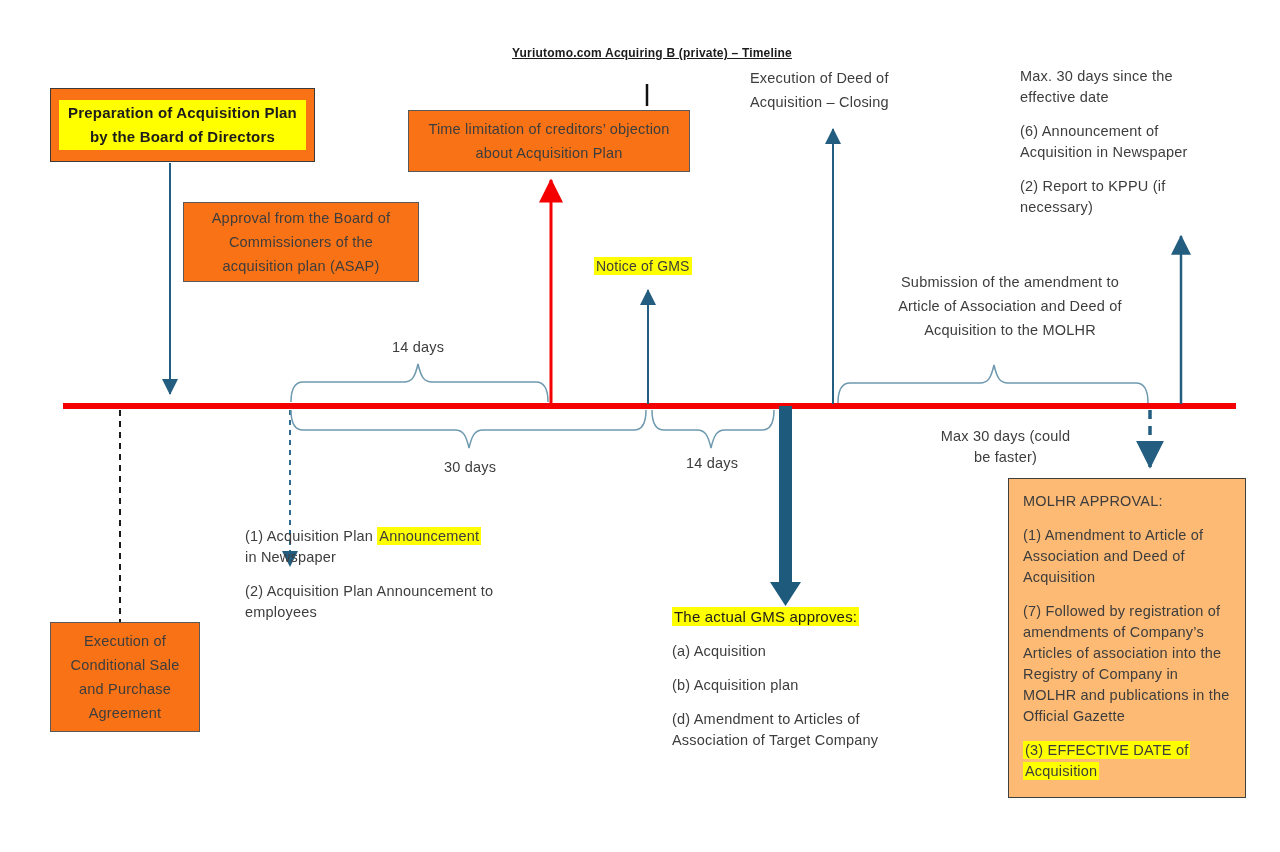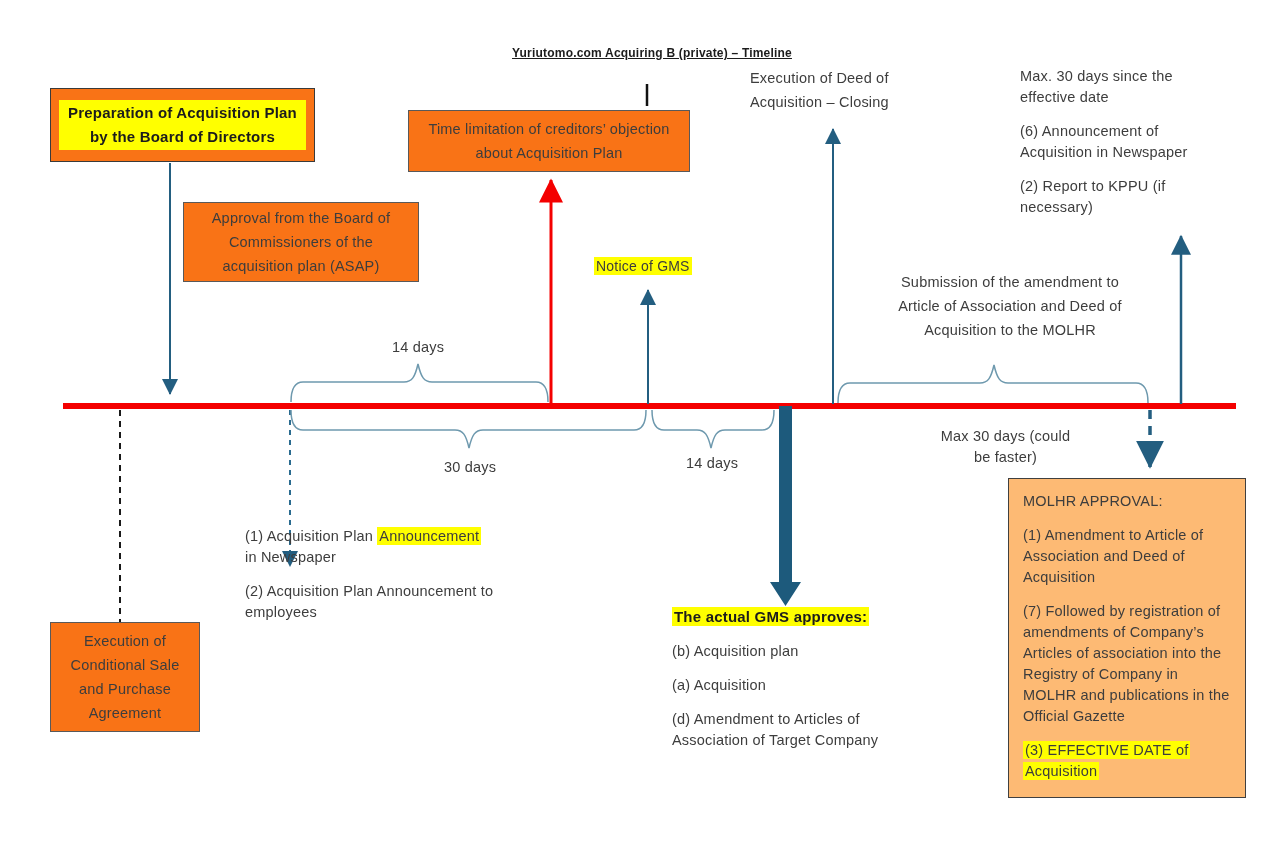--- a/index.html
+++ b/index.html
@@ -19,21 +19,21 @@
   .title{font-weight:bold;font-size:12px;text-align:center;color:#1c1c1c;text-decoration:underline;}
   .prep{font-weight:bold;font-size:15px;line-height:24px;color:#1c1c1c;border:1.5px solid #3a3a3a;}
   .center{text-align:center;}
   .para{margin:0 0 13px 0;}
   .para:last-child{margin-bottom:0;}
   .lh24{line-height:24px;}
   .molhr-box{
     position:absolute;background:#fdba74;border:1px solid #404040;
     box-sizing:border-box;padding:12px 14px;
   }
-  .gms-head{font-weight:bold;font-size:15px;color:#1c1c1c;}
+  .gms-head{font-weight:normal;font-size:15px;color:#1c1c1c;}
 </style>
 </head>
 <body>
 
 <div id="canvas">
 
   <svg id="connectors" viewBox="0 0 1280 852" xmlns="http://www.w3.org/2000/svg">
     <defs>
       <marker id="ahBlue" markerWidth="10" markerHeight="10" refX="7.5" refY="4" orient="auto">
         <path d="M0,0 L8,4 L0,8 Z" fill="#235E80"></path>
@@ -118,22 +118,22 @@
   </div>
 
   <div class="box lh24" style="left:50px;top:622px;width:150px;min-height:84px;">
     <span>Execution of Conditional Sale and Purchase Agreement</span>
   </div>
 
   <div class="abs" style="left:672px;top:606px;width:232px;line-height:21px;">
     <p class="para">
       <span class="hl gms-head">The actual GMS approves:</span>
     </p>
+    <p class="para">(a) Acquisition</p>
     <p class="para">(b) Acquisition plan</p>
-    <p class="para">(a) Acquisition</p>
     <p class="para">(d) Amendment to Articles of Association of Target Company</p>
   </div>
 
   <div class="molhr-box" style="left:1008px;top:478px;width:238px;min-height:320px;line-height:21px;">
     <p class="para">MOLHR APPROVAL:</p>
     <p class="para">(1) Amendment to Article of Association and Deed of Acquisition</p>
     <p class="para">(7) Followed by registration of amendments of Company’s Articles of association into the Registry of Company in MOLHR and publications in the Official Gazette</p>
     <p class="para">
       <span class="hl">(3) EFFECTIVE DATE of Acquisition</span>
     </p>

